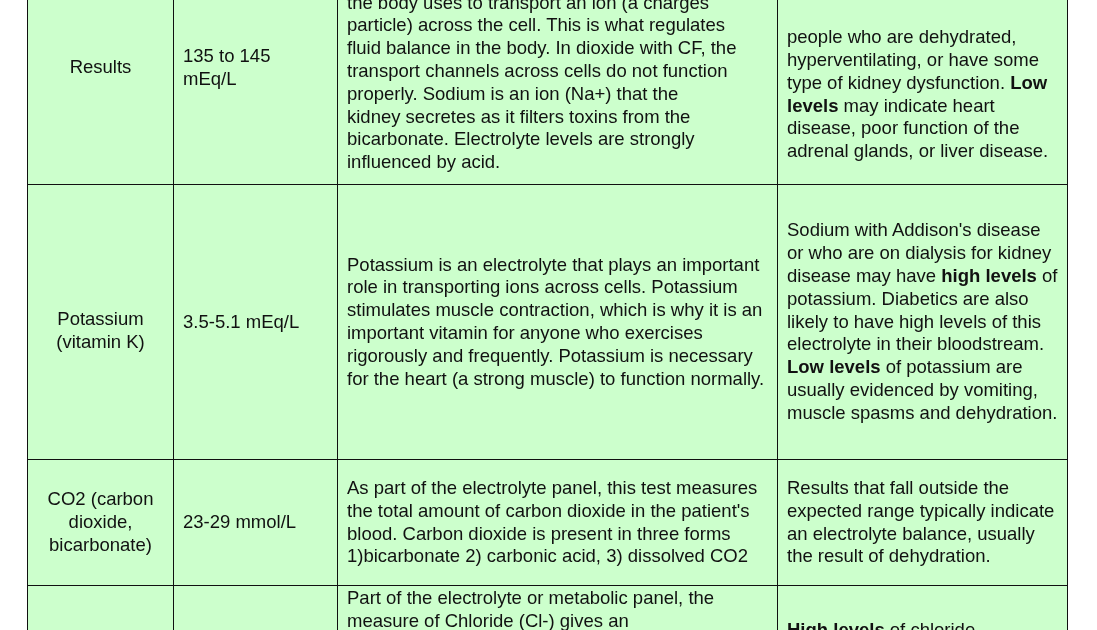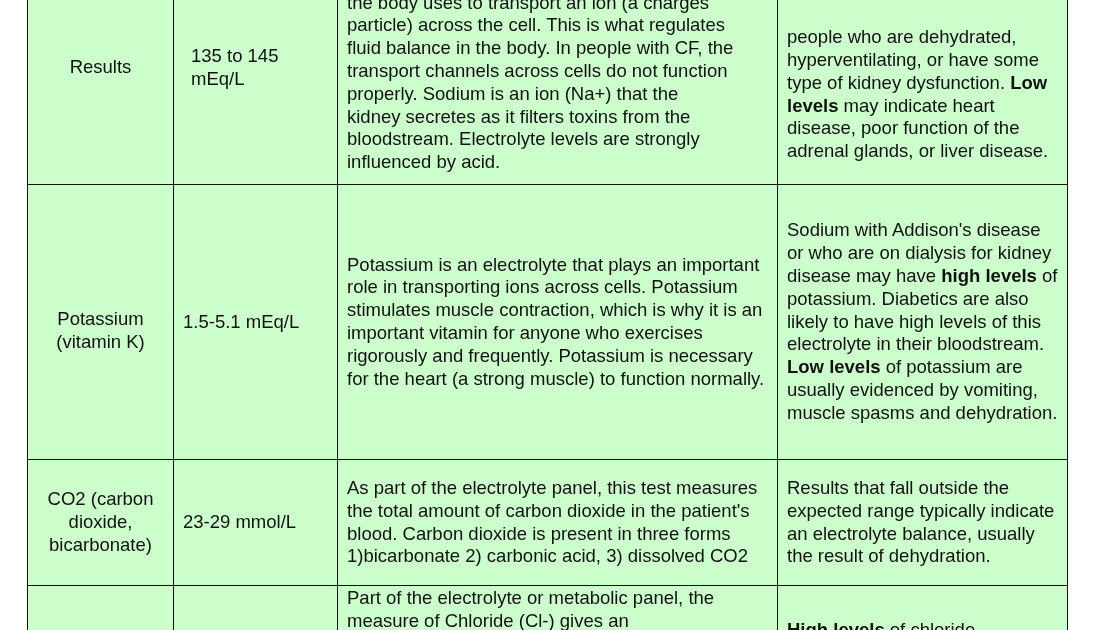--- a/index.html
+++ b/index.html
@@ -61,43 +61,43 @@
       <col class="c-desc">
       <col class="c-interp">
     </colgroup>
     <tbody>
 
       <tr class="row-sodium">
         <td class="name-cell" style="padding-top:0;">
           <span>Results</span>
         </td>
         <td class="range-cell">
-          <span style="display:inline-block;width:110px;margin-left:8px;">135 to 145 mEq/L</span>
+          <span style="display:inline-block;width:110px;">135 to 145 mEq/L</span>
         </td>
         <td class="desc-cell" style="vertical-align:bottom;padding-bottom:10px;">
           <div>the body uses to transport an ion (a charges</div>
           <div>particle) across the cell. This is what regulates</div>
-          <div>fluid balance in the body. In people with CF, the</div>
+          <div>fluid balance in the body. In dioxide with CF, the</div>
           <div>transport channels across cells do not function</div>
           <div>properly. Sodium is an ion (Na+) that the</div>
           <div>kidney secretes as it filters toxins from the</div>
-          <div>bloodstream. Electrolyte levels are strongly</div>
+          <div>bicarbonate. Electrolyte levels are strongly</div>
           <div>influenced by acid.</div>
         </td>
         <td class="interp-cell" style="vertical-align:bottom;padding-bottom:21px;">
           <span>people who are dehydrated, hyperventilating, or have some type of kidney dysfunction. </span><b>Low levels</b><span> may indicate heart disease, poor function of the adrenal glands, or liver disease.</span>
         </td>
       </tr>
 
       <tr class="row-potassium">
         <td class="name-cell">
           <span style="display:inline-block;width:110px;margin-top:17px;">Potassium (vitamin K)</span>
         </td>
         <td class="range-cell">
-          <span>1.5-5.1 mEq/L</span>
+          <span>3.5-5.1 mEq/L</span>
         </td>
         <td class="desc-cell">
           <span>Potassium is an electrolyte that plays an important role in transporting ions across cells. Potassium stimulates muscle contraction, which is why it is an important vitamin for anyone who exercises rigorously and frequently. Potassium is necessary for the heart (a strong muscle) to function normally.</span>
         </td>
         <td class="interp-cell">
           <span>Sodium with Addison's disease or who are on dialysis for kidney disease may have </span><b>high levels</b><span> of potassium. Diabetics are also likely to have high levels of this electrolyte in their bloodstream. </span><b>Low levels</b><span> of potassium are usually evidenced by vomiting, muscle spasms and dehydration.</span>
         </td>
       </tr>
 
       <tr class="row-co2">

